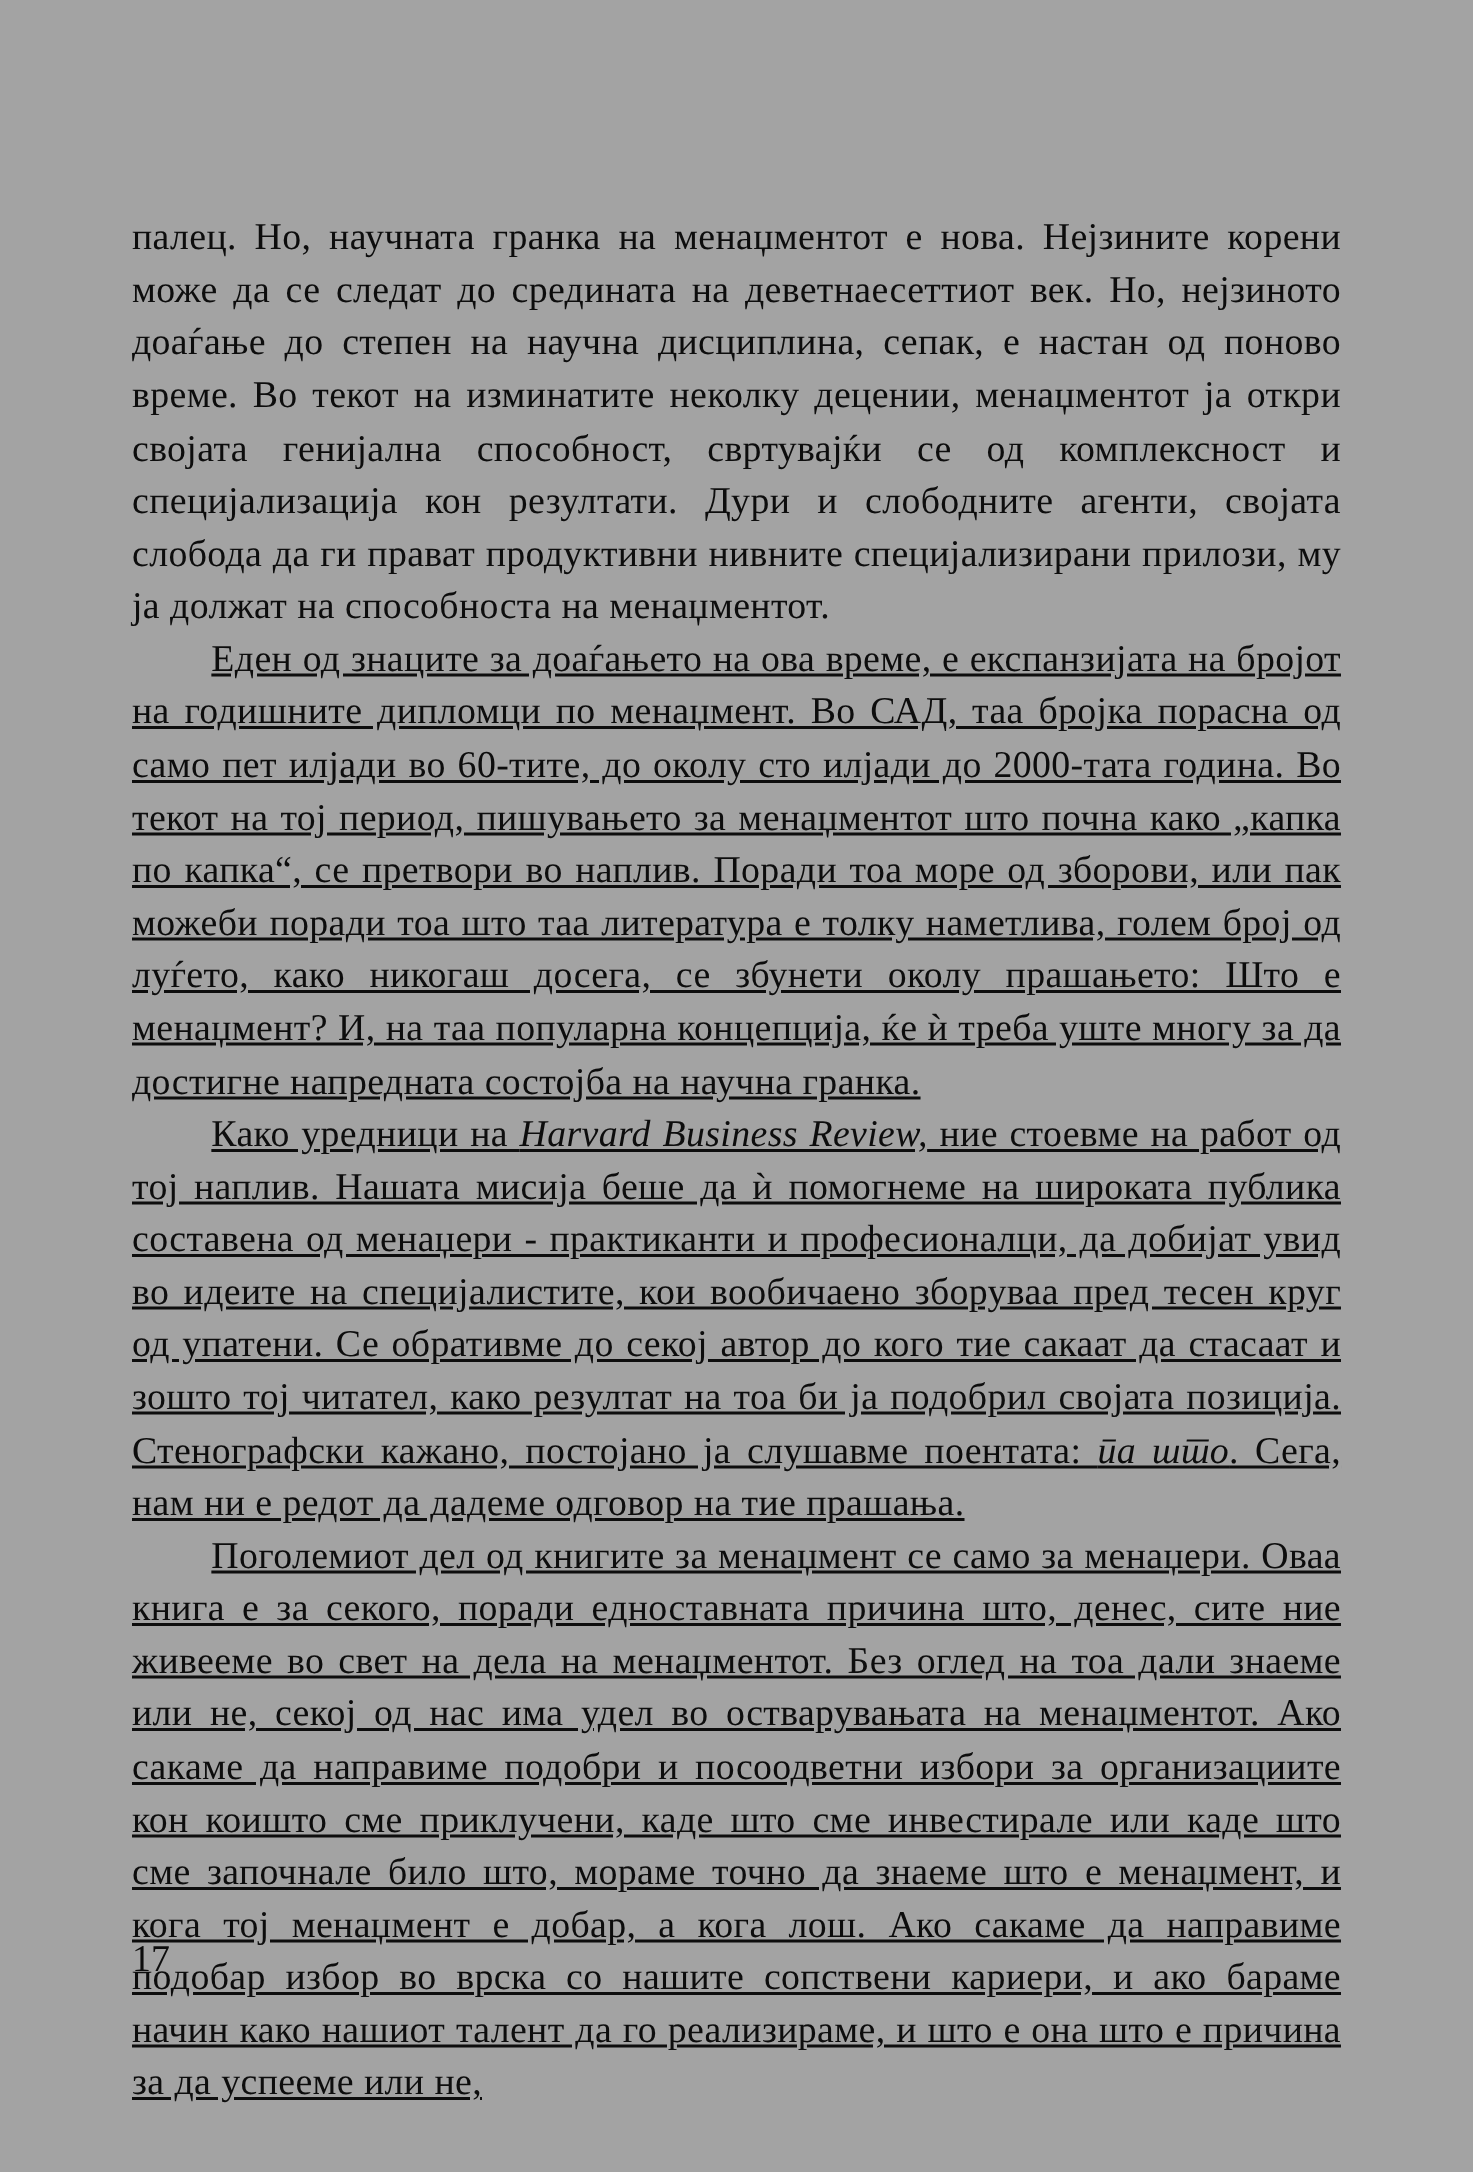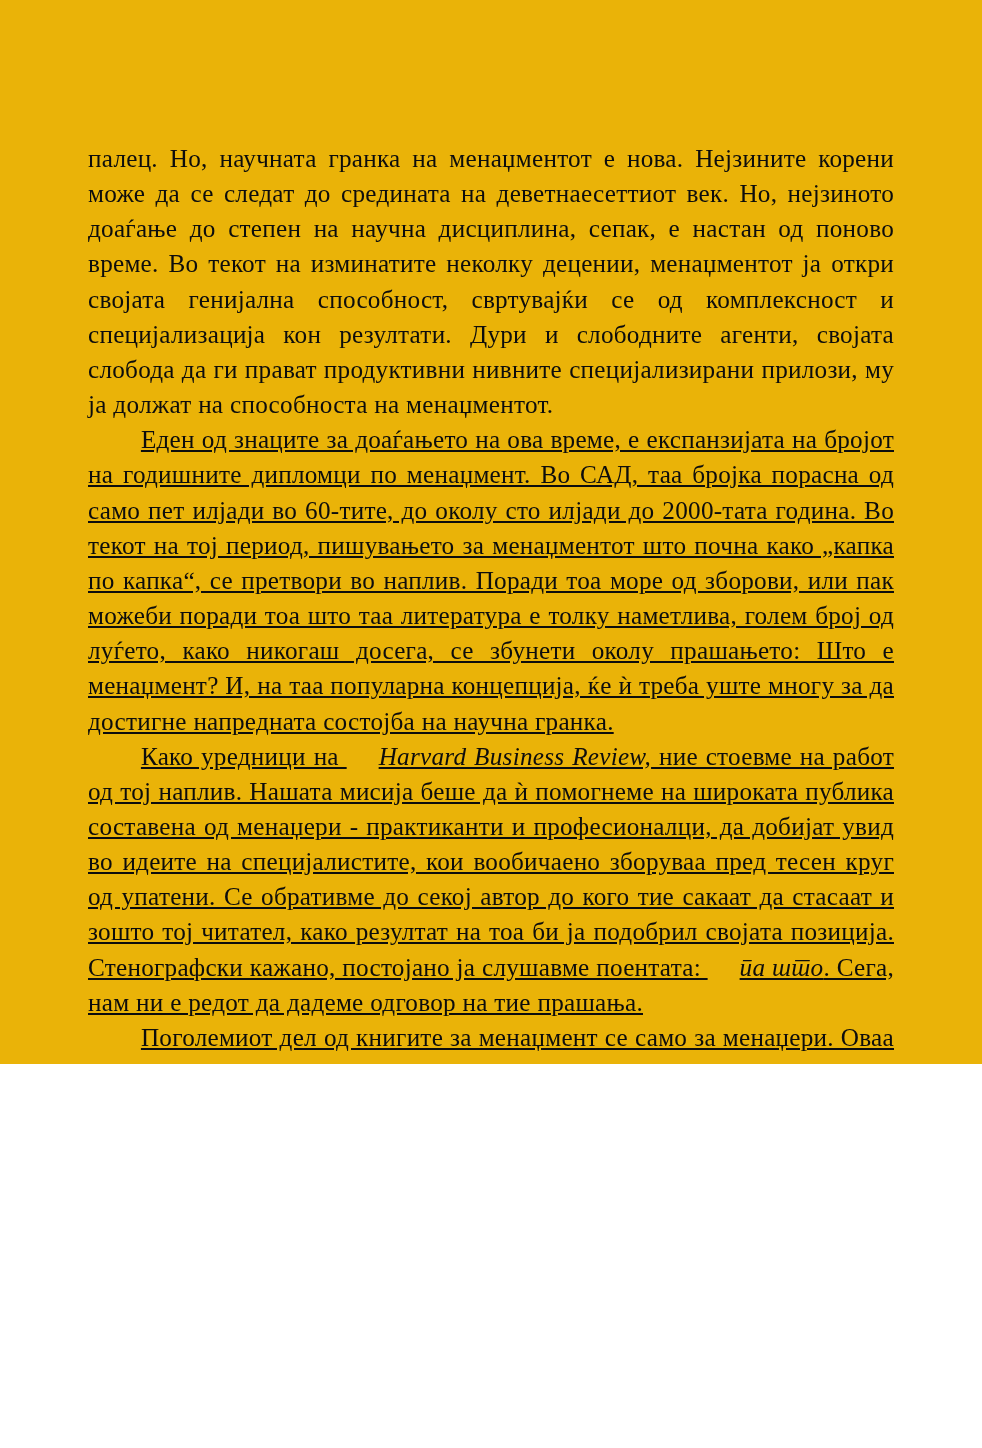--- a/index.html
+++ b/index.html
@@ -8,22 +8,22 @@
     padding: 0;
     background: #ffffff;
   }
   body {
     font-family: "Liberation Serif", "DejaVu Serif", serif;
     color: #0d0d0d;
   }
   .page {
     position: relative;
     width: 982px;
-    height: 1064px;
-    background: #eab308;
+    height: 1448px;
+    background: #a3a3a3;
     overflow: hidden;
     box-sizing: border-box;
   }
   .text-block {
     position: absolute;
     left: 88px;
     top: 141px;
     width: 806px;
   }
   .para {
@@ -36,21 +36,20 @@
     -webkit-hyphens: none;
     letter-spacing: 0.01em;
     word-spacing: 0.005em;
   }
   .para.indent {
     text-indent: 2.1em;
     text-decoration: underline;
   }
   .para em {
     font-style: italic;
-    margin-left: 32px;
   }
   .page-number {
     position: absolute;
     left: 88px;
     top: 1292px;
     font-size: 25.2px;
     line-height: 30px;
     color: #0d0d0d;
   }
 </style>

